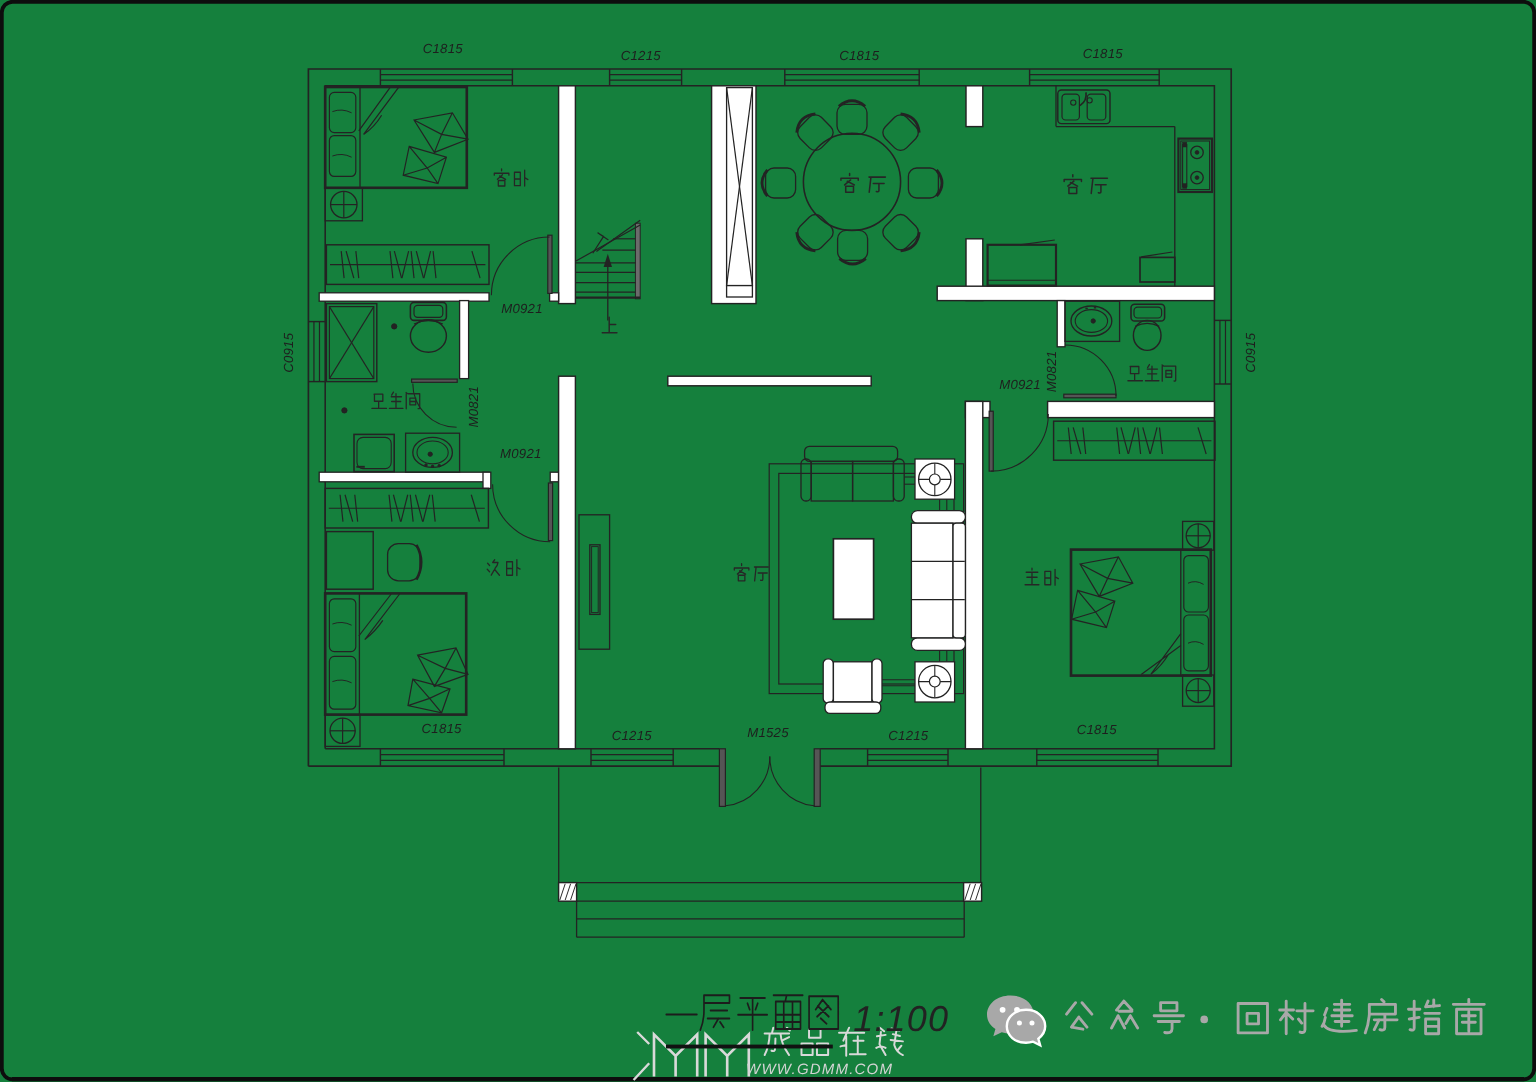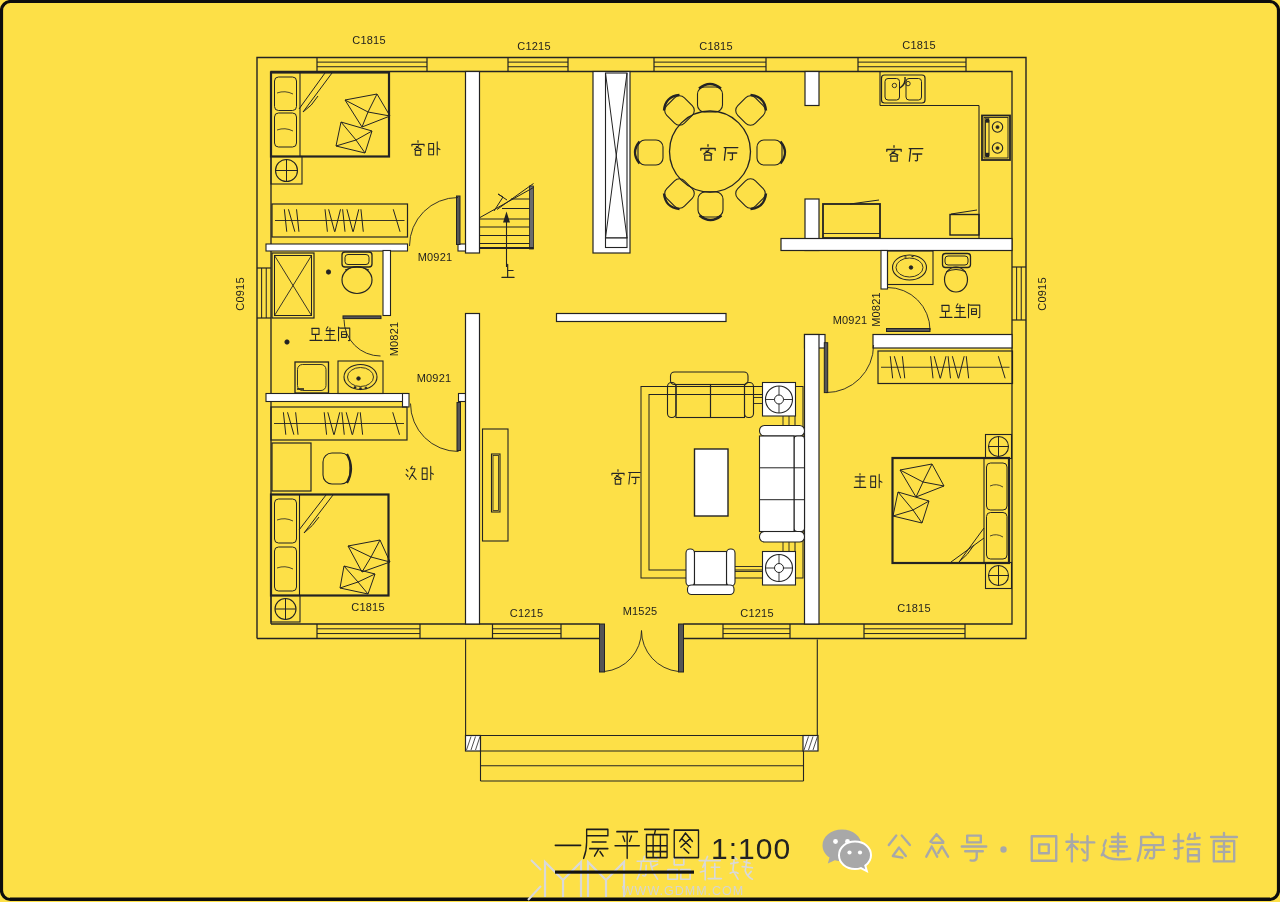--- a/index.html
+++ b/index.html
@@ -1,16 +1,16 @@
 <!DOCTYPE html>
 <html><head>
 <meta charset="utf-8">
 <style>
 html,body{margin:0;padding:0;background:#ffffff;}
-#page{width:1280px;height:902px;position:relative;overflow:hidden;background:#fde047;}
+#page{width:1280px;height:902px;position:relative;overflow:hidden;background:#15803d;font-style:italic;}
 svg{display:block;}
 text{font-family:"Liberation Sans",sans-serif;}
 </style>
 </head>
 <body>
 <div id="page">
 <svg width="1280" height="902" viewBox="0 0 1280 902">
 
 <rect x="1.5" y="1.5" width="1277" height="898" fill="none" stroke="#0d0d0d" stroke-width="3.2" rx="9"></rect>
       <line x1="10" y1="899.3" x2="1270" y2="899.3" stroke="#0d0d0d" stroke-width="3.4"></line>

